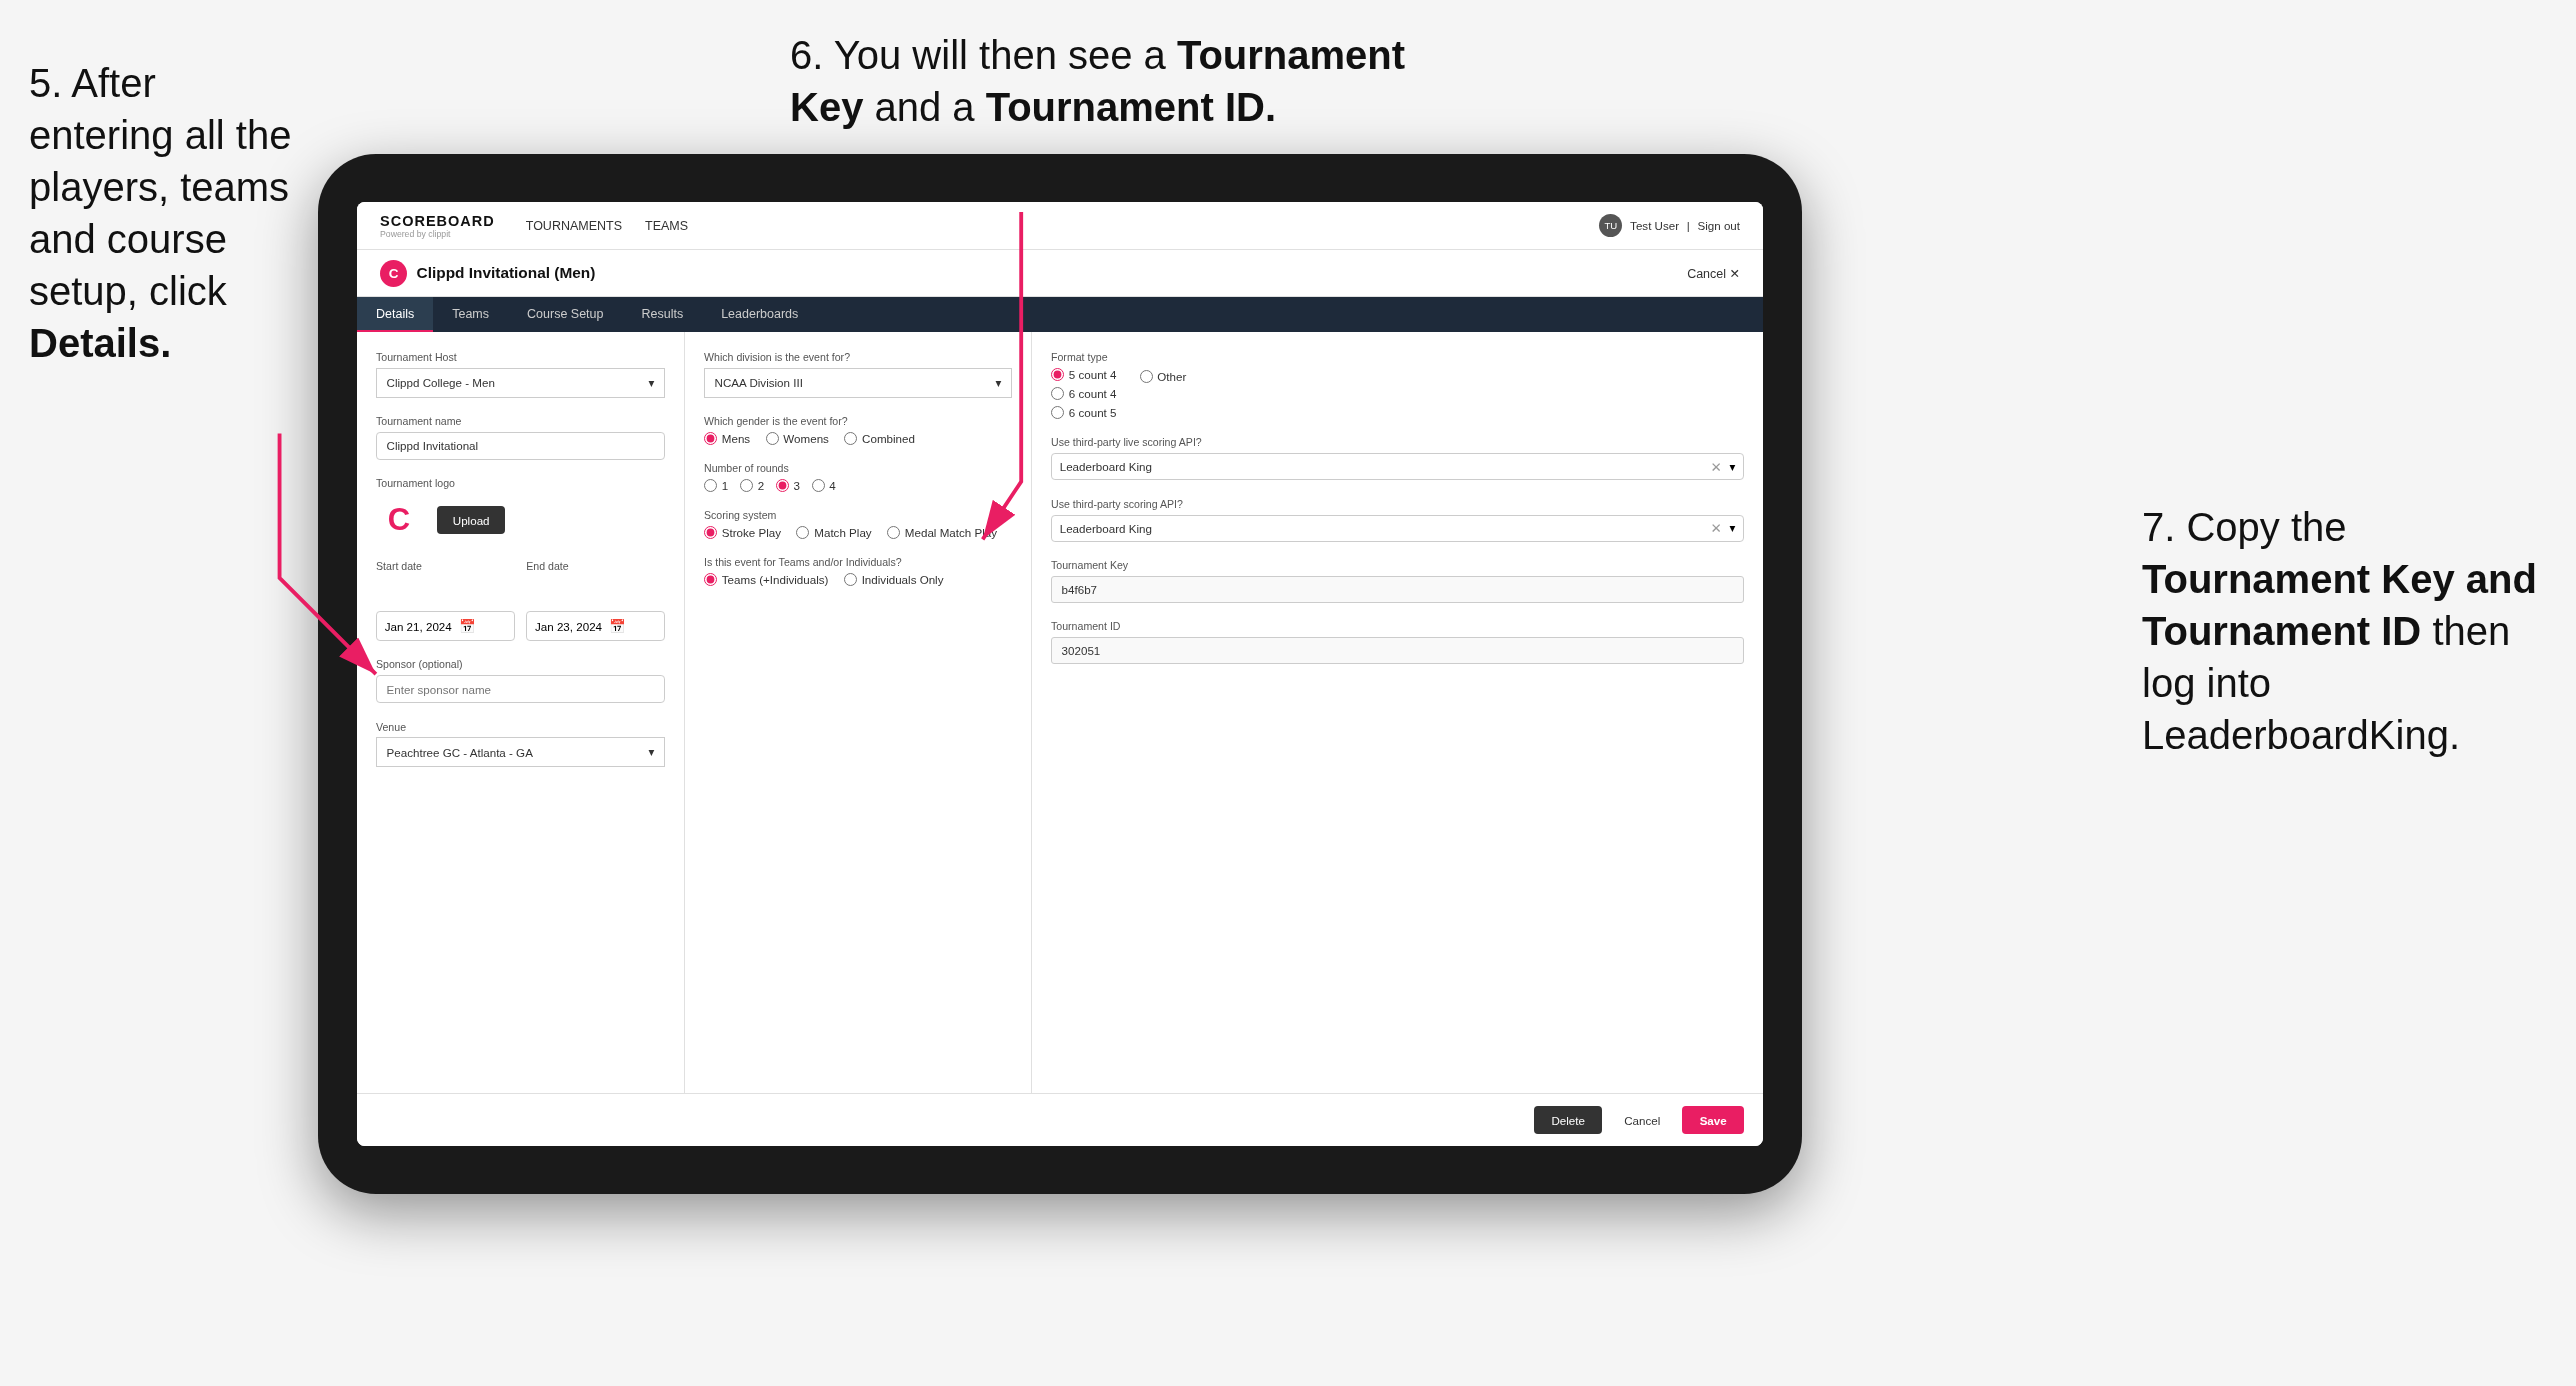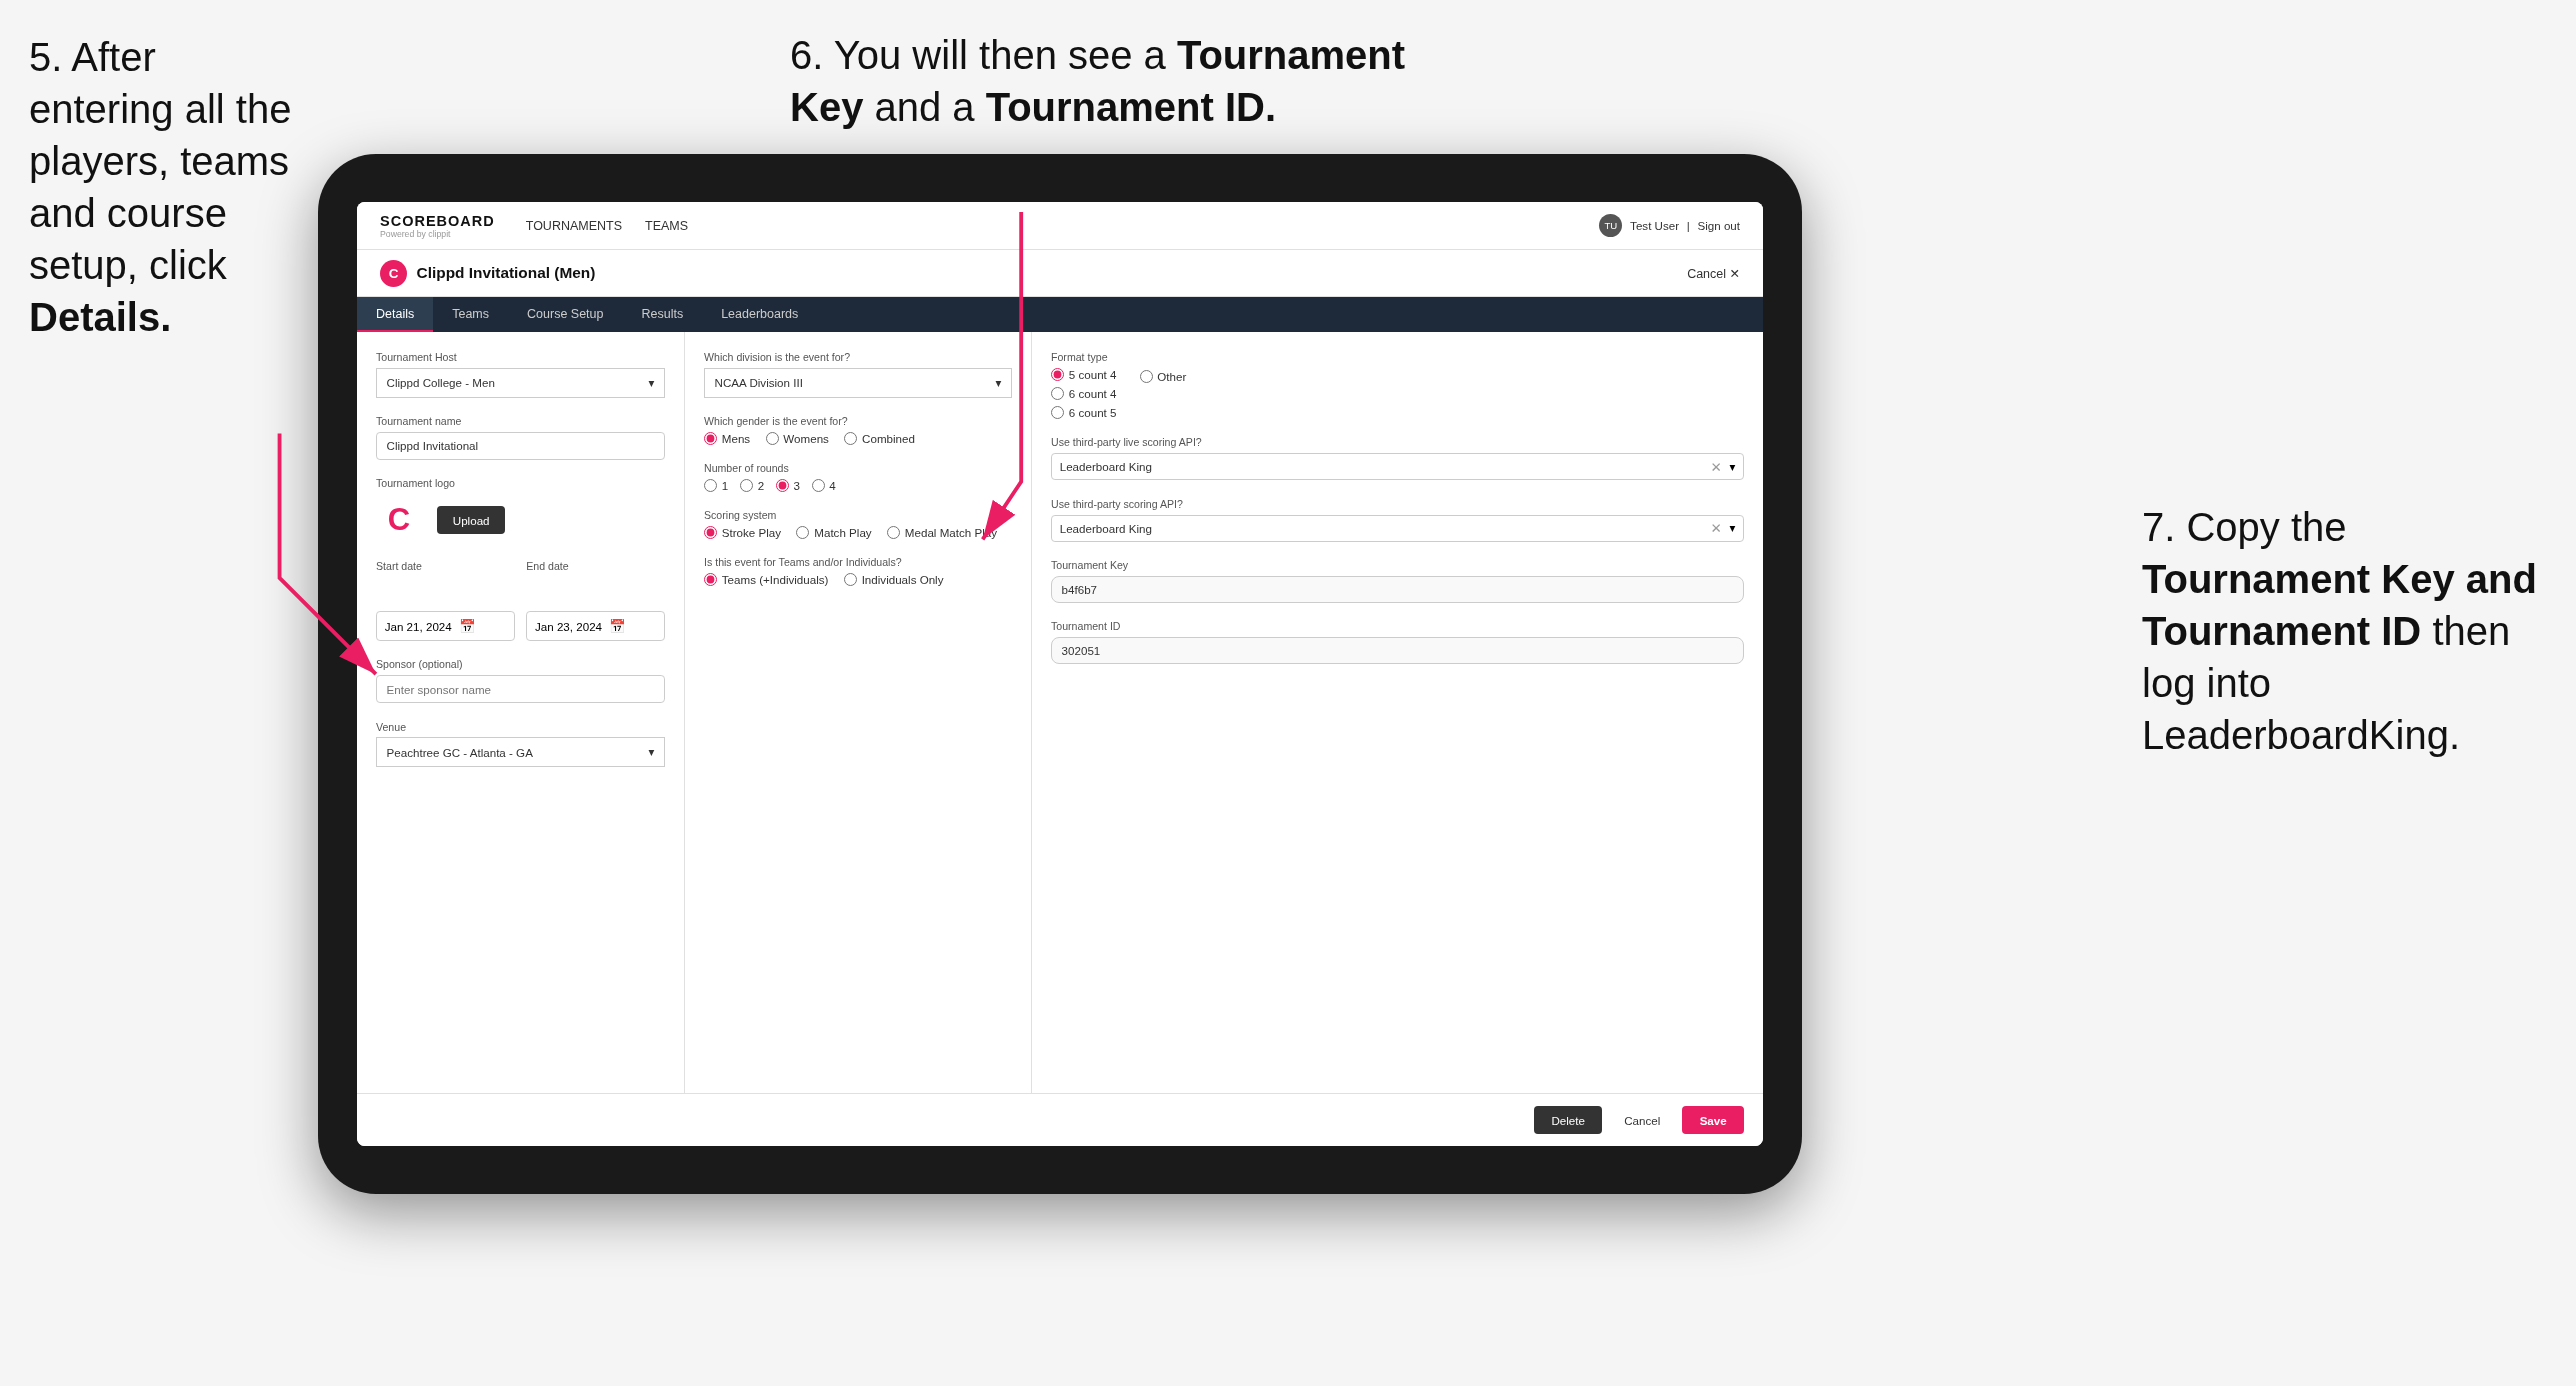--- a/index.html
+++ b/index.html
@@ -15,21 +15,21 @@
     
     .annotation {
       position: absolute;
       font-size: 40px;
       line-height: 1.3;
       color: #111;
     }
     .annotation strong { font-weight: 700; }
 
     .annotation-left {
-      top: 31px;
+      top: 57px;
       left: 29px;
       width: 270px;
     }
 
     .annotation-top {
       top: 29px;
       left: 790px;
       width: 674px;
     }
 
@@ -349,21 +349,21 @@
     }
     .x-btn {
       color: #999;
       font-size: 13.5px;
       cursor: pointer;
     }
 
     
     .key-box {
       border: 1px solid #ccc;
-      border-radius: 8px;
+      border-radius: 3px;
       padding: 5.8px 9.6px;
       font-size: 11.6px;
       color: #333;
       background: #f9f9f9;
       margin-top: 1px;
     }
 
     
     .bottom-bar {
       display: flex;

